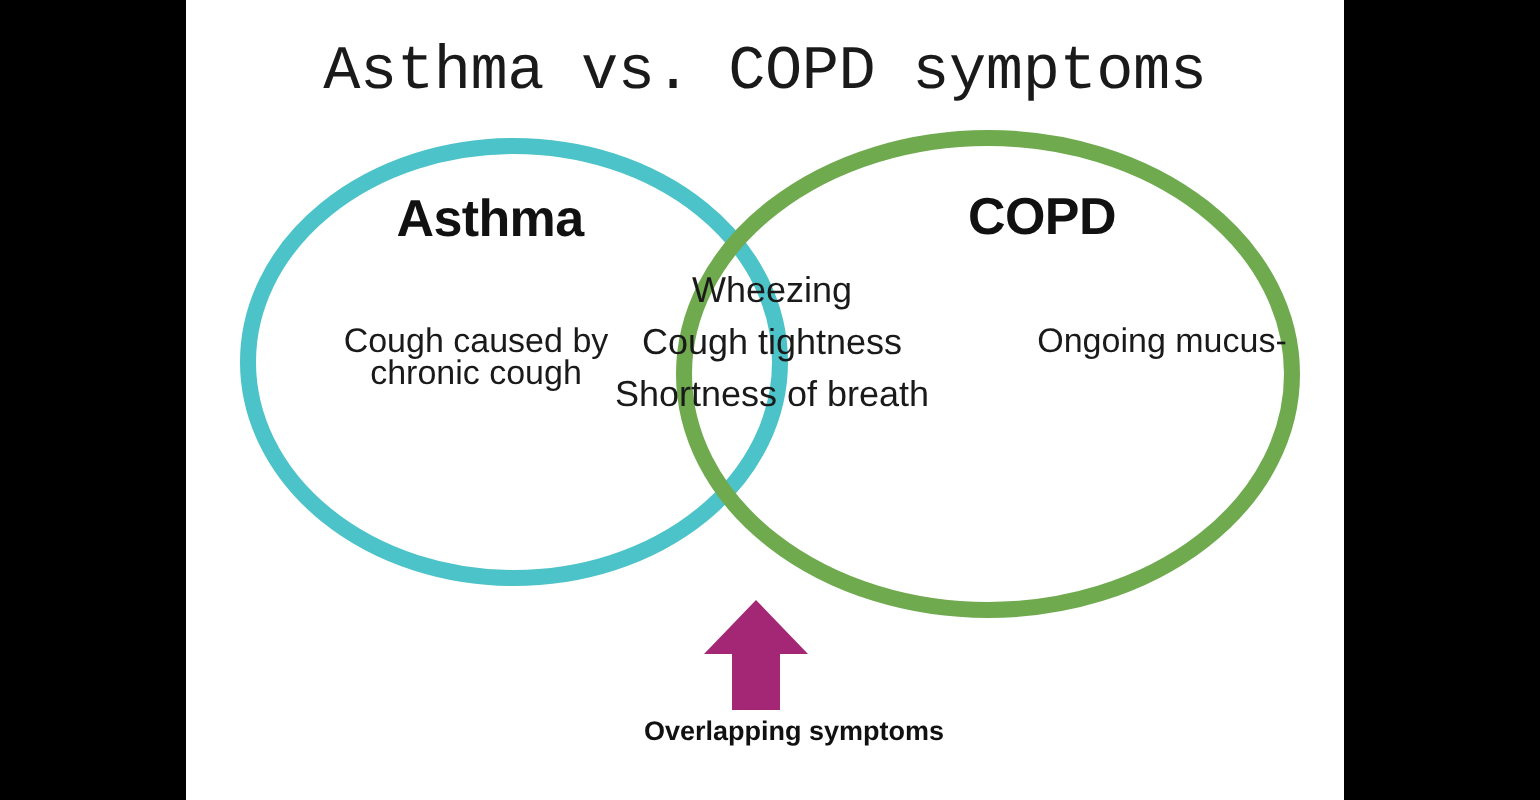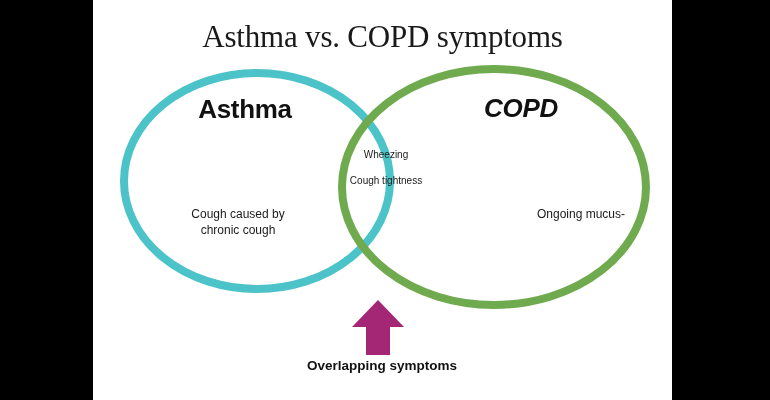--- a/index.html
+++ b/index.html
@@ -32,21 +32,21 @@
     overflow: hidden;
   }
 
   
   #title {
     position: absolute;
     left: 0;
     top: 19px;
     width: 579px;
     text-align: center;
-    font-family: Liberation Serif, serif;
+    font-family: Liberation Mono, monospace;
     font-size: 31px;
     font-weight: 400;
     letter-spacing: -0.2px;
     color: #1a1a1a;
     white-space: nowrap;
   }
 
   
   #venn {
     position: absolute;
@@ -74,59 +74,57 @@
   #label-asthma {
     left: 42px;
     top: 94px;
     width: 220px;
   }
 
   #label-copd {
     left: 318px;
     top: 93px;
     width: 220px;
-    font-style: italic;
   }
 
   .side-text {
-    font-size: 12px;
+    font-size: 17px;
     line-height: 15.5px;
     font-weight: 400;
     color: #1a1a1a;
-    margin-top: 44px;
   }
 
   #text-asthma {
     left: 30px;
     top: 163px;
     width: 230px;
   }
 
   #text-copd {
     left: 388px;
     top: 163px;
     width: 200px;
   }
 
   #text-overlap {
     left: 203px;
-    top: 142px;
+    top: 132px;
     width: 180px;
-    font-size: 10px;
+    font-size: 18px;
     line-height: 26px;
     color: #1a1a1a;
   }
 
   
   #caption {
     position: absolute;
     left: 199px;
     top: 358px;
     width: 180px;
-    text-align: center;
+    text-align: right;
     font-size: 13.5px;
     font-weight: bold;
     color: #111111;
     white-space: nowrap;
   }
 </style>
 </head>
 <body>
 
 <div id="stage">
@@ -153,19 +151,20 @@
       <div>chronic cough</div>
     </div>
 
     <div class="venn-label side-text" id="text-copd">
       <div>Ongoing mucus-</div>
     </div>
 
     <div class="venn-label" id="text-overlap">
       <div>Wheezing</div>
       <div>Cough tightness</div>
+      <div>Shortness of breath</div>
     </div>
 
     <div id="caption">Overlapping symptoms</div>
 
   </div>
 
 </div>
 
 </body></html>

